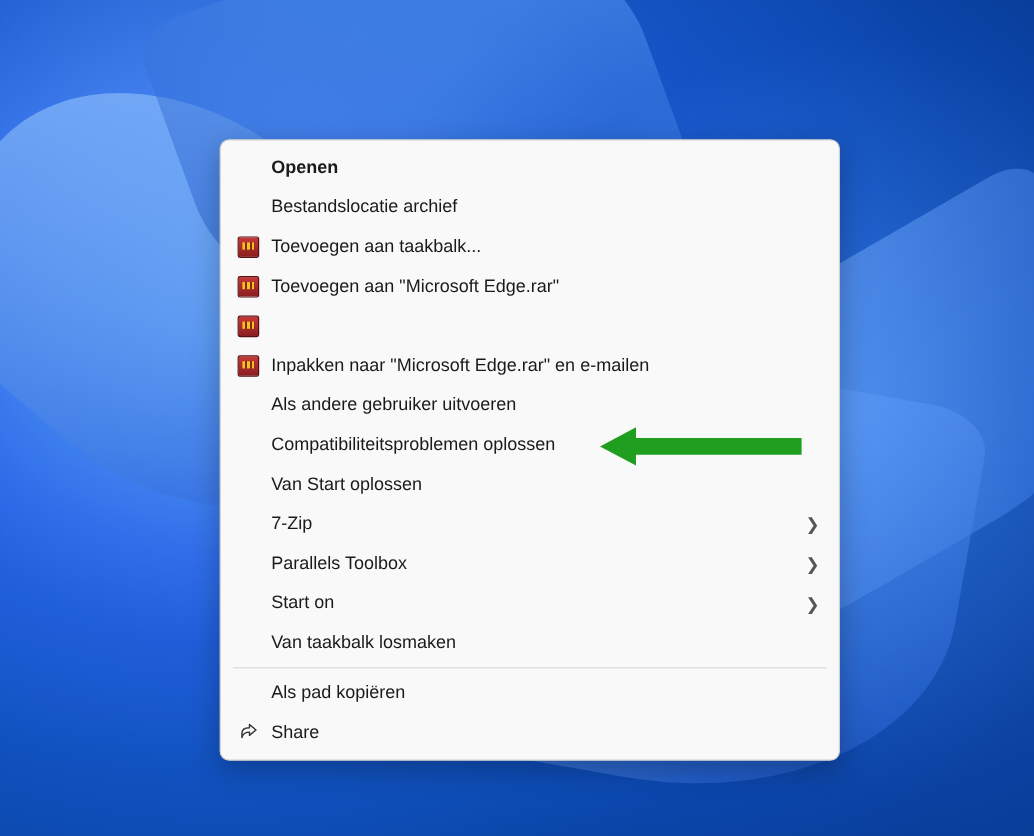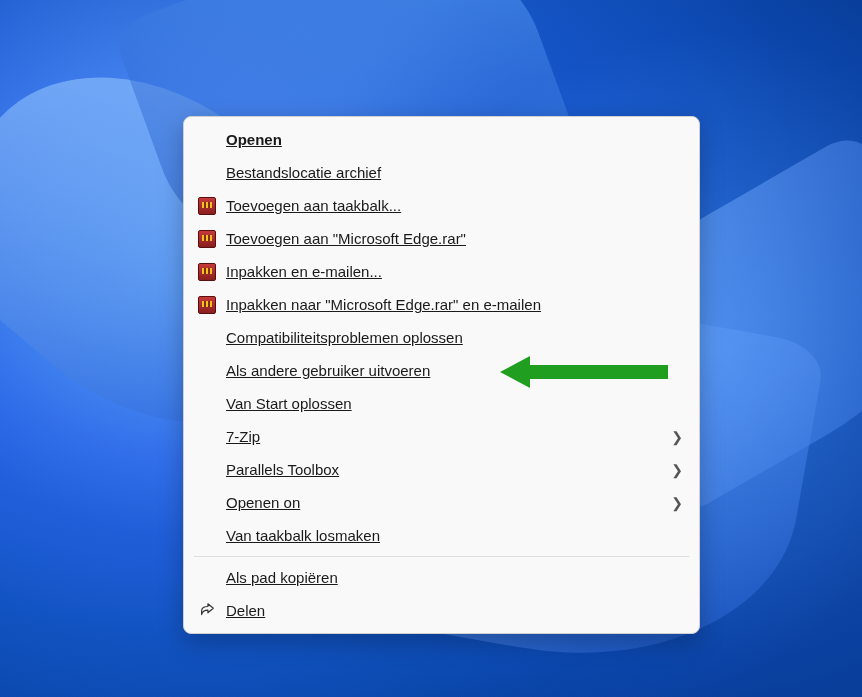--- a/index.html
+++ b/index.html
@@ -79,21 +79,20 @@
     }
     .icon-slot {
       width: 28px;
       display: flex;
       align-items: center;
       justify-content: flex-start;
       flex-shrink: 0;
     }
     .label {
       flex: 1;
-      text-decoration: underline;
     }
     .chevron {
       color: #555;
       font-size: 14px;
       padding-right: 2px;
     }
     .separator {
       height: 1px;
       background: #ddd;
       margin: 4px 10px;
@@ -169,39 +168,38 @@
     <span class="icon-slot">
         <span class="winrar-icon"></span>
       </span>
     <span class="label">Toevoegen aan "Microsoft Edge.rar"</span>
   </div>
 
   <div class="menu-item">
     <span class="icon-slot">
         <span class="winrar-icon"></span>
       </span>
-    <span class="label">Inpakken en e-mailen...</span>
   </div>
 
   <div class="menu-item">
     <span class="icon-slot">
         <span class="winrar-icon"></span>
       </span>
     <span class="label">Inpakken naar "Microsoft Edge.rar" en e-mailen</span>
   </div>
 
 
   <div class="menu-item">
     <span class="icon-slot"></span>
+    <span class="label">Als andere gebruiker uitvoeren</span>
+  </div>
+
+  <div class="menu-item">
+    <span class="icon-slot"></span>
     <span class="label">Compatibiliteitsproblemen oplossen</span>
-  </div>
-
-  <div class="menu-item">
-    <span class="icon-slot"></span>
-    <span class="label">Als andere gebruiker uitvoeren</span>
   </div>
 
   <div class="menu-item">
     <span class="icon-slot"></span>
     <span class="label">Van Start oplossen</span>
   </div>
 
   <div class="menu-item">
     <span class="icon-slot"></span>
     <span class="label">7-Zip</span>
@@ -210,21 +208,21 @@
 
 
   <div class="menu-item">
     <span class="icon-slot"></span>
     <span class="label">Parallels Toolbox</span>
     <span class="chevron">❯</span>
   </div>
 
   <div class="menu-item">
     <span class="icon-slot"></span>
-    <span class="label">Openen on</span>
+    <span class="label">Start on</span>
     <span class="chevron">❯</span>
   </div>
 
   <div class="menu-item">
     <span class="icon-slot"></span>
     <span class="label">Van taakbalk losmaken</span>
   </div>
 
   <div class="separator"></div>
 
@@ -232,20 +230,20 @@
     <span class="icon-slot"></span>
     <span class="label">Als pad kopiëren</span>
   </div>
 
   <div class="menu-item">
     <span class="icon-slot">
       <svg class="share-icon" viewBox="0 0 20 20">
         <path d="M4 10 C4 6 8 5 11 5 L11 2 L17 7 L11 12 L11 9 C8 9 5 10 4 14 Z" fill="none" stroke="#333" stroke-width="1.3" stroke-linejoin="round"></path>
       </svg>
     </span>
-    <span class="label">Delen</span>
+    <span class="label">Share</span>
   </div>
 
 </div>
 
 <svg class="arrow-annotation" viewBox="0 0 170 40">
   <polygon points="0,20 30,4 30,13 168,13 168,27 30,27 30,36" fill="#1f9e1f"></polygon>
 </svg>
 
 </body></html>

